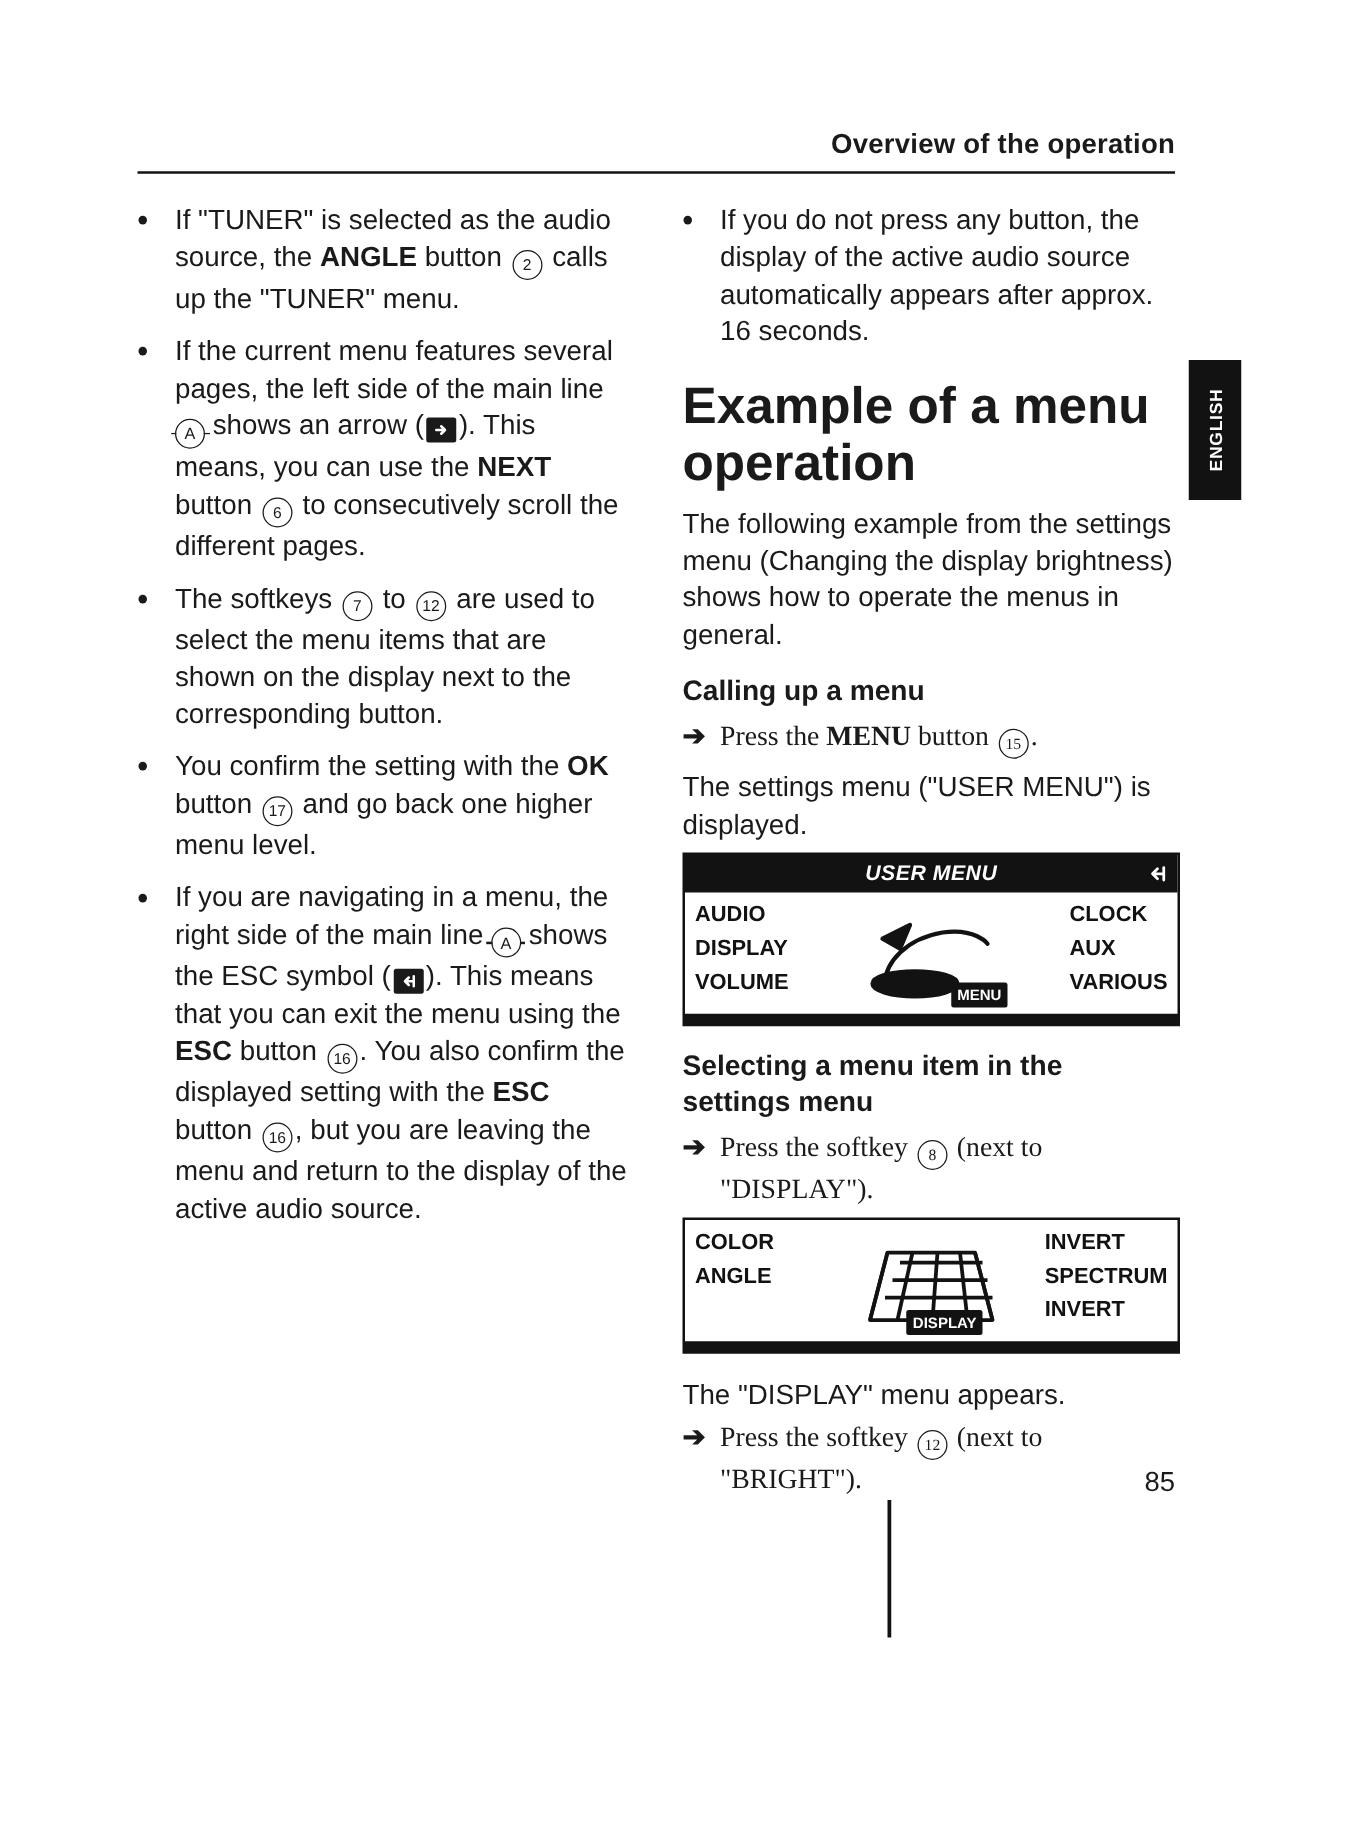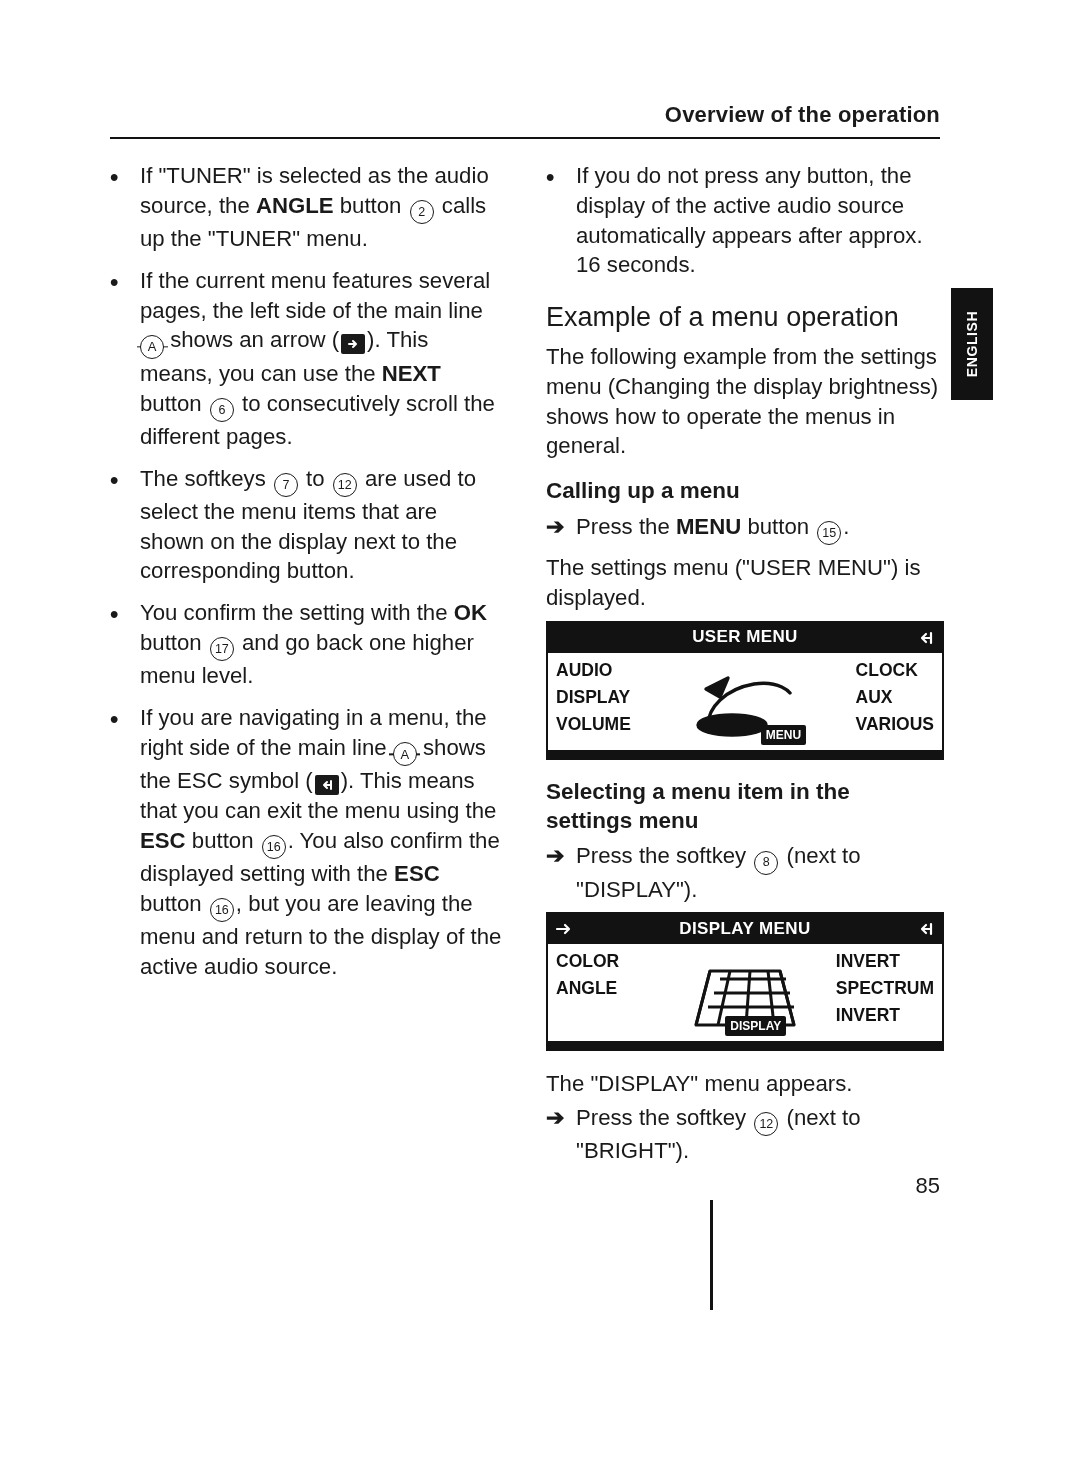--- a/index.html
+++ b/index.html
@@ -49,30 +49,30 @@
       font-weight: 700;
     }
     .bullet .body { flex: 1; }
     .bullet .mark.dot::before { content: "\2022"; font-size: 24px; }
     .arrow-mark {
       width: 30px; flex: 0 0 30px;
       font-weight: 700;
       font-size: 22px;
     }
     .step { display: flex; margin: 4px 0 8px 0; }
-    .step .body { flex: 1; }
+    .step .body { flex: 1; font-family: Liberation Serif, serif; }
     .indent {
       margin-left: 30px;
       margin-top: 4px;
       margin-bottom: 12px;
     }
     .sub-after { margin-top: 8px; }
     h2 {
-      font-size: 27px;
-      font-weight: 400;
+      font-size: 41px;
+      font-weight: 700;
       margin: 22px 0 10px 0;
       line-height: 1.12;
     }
     h3 {
       font-size: 22.5px;
       font-weight: 700;
       margin: 16px 0 6px 0;
       line-height: 1.28;
     }
     .page-num {
@@ -158,20 +158,21 @@
       color: #fff;
       display: flex;
       align-items: center;
       justify-content: space-between;
       padding: 0 7px;
       font-weight: 700;
       font-size: 17px;
       letter-spacing: 0.4px;
       font-family: Arial, sans-serif;
       font-stretch: condensed;
+      font-style: italic;
     }
     .display .titlebar .tb-left { width: 32px; display:flex; align-items:center;}
     .display .titlebar .tb-right { width: 32px; display:flex; align-items:center; justify-content:flex-end;}
     .display .titlebar .tb-center { flex:1; text-align:center;}
     .display .body {
       position: relative;
       height: 88px;
       padding: 5px 8px 4px 8px;
       font-family: Arial, sans-serif;
       font-weight: 700;
@@ -313,33 +314,20 @@
       <h3>Selecting a menu item in the settings menu</h3>
 
       <div class="step">
         <div class="arrow-mark">➔</div>
         <div class="body">
           <span>Press the softkey </span><span class="circ">8</span><span> (next to "DISPLAY").</span>
         </div>
       </div>
 
       <div class="display">
-        <div class="titlebar">
-          <div class="tb-left">
-            <svg width="18" height="14" viewBox="0 0 18 14">
-                <path d="M2 7 H13 M10 3 L14 7 L10 11" stroke="#fff" stroke-width="2.2" fill="none" stroke-linecap="round" stroke-linejoin="round"></path>
-              </svg>
-          </div>
-          <div class="tb-center">DISPLAY MENU</div>
-          <div class="tb-right esc-glyph">
-            <svg width="18" height="16" viewBox="0 0 18 16">
-                <path d="M14 8 H6 M9 4 L5 8 L9 12 M14 3 V13" stroke="#fff" stroke-width="2.2" fill="none" stroke-linecap="round" stroke-linejoin="round"></path>
-              </svg>
-          </div>
-        </div>
         <div class="body">
           <div class="left-items">
             <div>COLOR</div>
             <div>ANGLE</div>
             <div></div>
           </div>
           <div class="right-items">
             <div>INVERT</div>
             <div>SPECTRUM</div>
             <div>INVERT</div>

